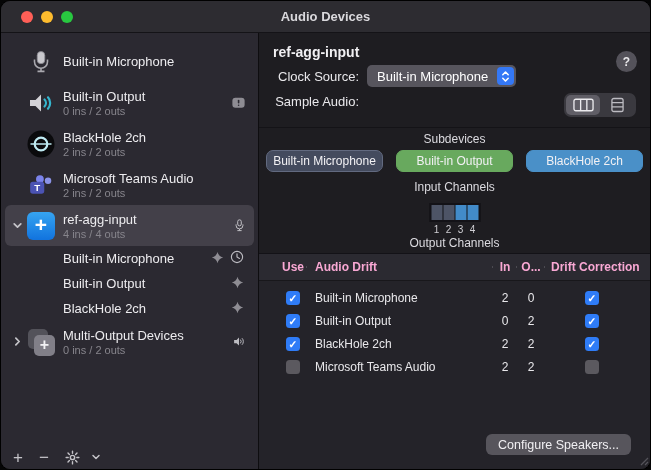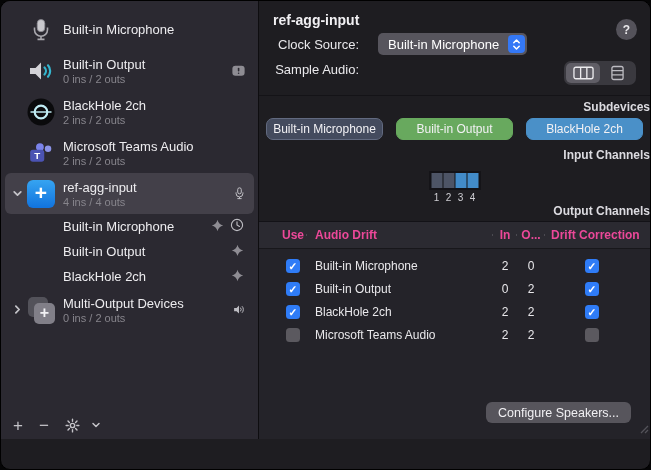--- a/index.html
+++ b/index.html
@@ -39,31 +39,31 @@
   .panel-title{position:absolute;left:14px;top:11px;font-size:14px;font-weight:bold;color:#f1f0f3;}
   .help-btn{position:absolute;right:13px;top:18px;width:21px;height:21px;border-radius:50%;background:#54525a;color:#e9e8eb;display:flex;align-items:center;justify-content:center;font-size:12px;font-weight:bold;}
   .form-row{position:absolute;left:0;display:flex;align-items:center;}
   .form-label{width:100px;text-align:right;font-size:13px;color:#e9e8eb;margin-right:8px;}
   .popup{display:inline-flex;align-items:center;height:22px;background:#57555d;border-radius:5px;padding:0 2px 0 10px;font-size:13px;color:#ffffff;}
   .stepper{width:17px;height:18px;border-radius:4px;margin-left:9px;display:flex;align-items:center;justify-content:center;}
   .segmented{position:absolute;right:14px;top:60px;height:24px;background:#3a393f;border-radius:7px;padding:2px;display:flex;}
   .seg{width:34px;border-radius:5px;display:flex;align-items:center;justify-content:center;}
   .seg.active{background:#605e66;}
   .divider{position:absolute;left:0;right:0;top:94px;height:1px;background:#141317;}
-  .sec-title{position:absolute;left:0;width:100%;text-align:right;font-size:12px;font-weight:bold;color:#dcdbe0;}
+  .sec-title{position:absolute;left:0;width:100%;text-align:center;font-size:12px;font-weight:normal;color:#dcdbe0;}
   .pills{position:absolute;top:117px;left:7px;right:7px;display:flex;gap:13px;}
   .pill{flex:1;height:22px;border-radius:7px;display:flex;align-items:center;justify-content:center;font-size:12px;color:#f2f1f4;border:1px solid transparent;}
   .chans{position:absolute;top:170px;left:50%;transform:translateX(-50%);display:flex;border:2px solid #131217;background:#131217;gap:1px;}
   .chan{width:11px;height:15px;}
   .chan-nums{position:absolute;top:191px;left:50%;transform:translateX(-50%);display:flex;gap:1px;}
   .chan-nums span{width:11px;text-align:center;font-size:10px;color:#cfced3;}
   
   .table{position:absolute;left:0;right:0;top:220px;bottom:0;background:#242329;border-top:1px solid #131217;}
   .thead{height:27px;background:#2b2a31;border-bottom:1px solid #18171b;display:grid;grid-template-columns:28px 186px 24px 28px 1fr;align-items:center;padding-left:20px;}
-  .th{position:relative;font-size:12px;font-weight:bold;color:#ec4899;height:16px;display:flex;align-items:center;}
+  .th{position:relative;font-size:12px;font-weight:bold;color:#f9a8d4;height:16px;display:flex;align-items:center;}
   .th:not(:last-child)::after{content:"";position:absolute;right:0;top:7px;bottom:7px;width:1px;background:#4b4a51;}
   .th-use{justify-content:center;}
   .th-dev{padding-left:8px;}
   .th-in,.th-out{justify-content:center;}
   .th-drift{padding-left:6px;}
   .tbody{padding-top:5px;}
   .tr{height:23px;display:grid;grid-template-columns:28px 186px 24px 28px 1fr;align-items:center;padding-left:20px;}
   .td{font-size:12px;color:#e9e8eb;}
   .td-dev{padding-left:8px;}
   .td-in,.td-out{text-align:center;}
@@ -73,20 +73,28 @@
   .cb.checked{background:#2f7cf7;}
   .cb.checked::after{content:"✓";color:#fff;font-size:10.5px;font-weight:bold;}
   .config-btn{position:absolute;right:19px;bottom:16px;height:21px;background:#57555c;border:none;border-radius:6px;padding:0 12px;font-size:12.5px;color:#f1f0f3;font-family:"Liberation Sans",sans-serif;display:flex;align-items:center;}
   .grip{position:absolute;right:1px;bottom:1px;}
 </style>
 </head>
 <body>
 
 <div class="window">
 
+  <div class="titlebar">
+    <div class="lights">
+      <span class="light" style="background: rgb(255, 95, 87);"></span>
+      <span class="light" style="background: rgb(254, 188, 46);"></span>
+      <span class="light" style="background: rgb(40, 200, 64);"></span>
+    </div>
+    <div class="win-title">Audio Devices</div>
+  </div>
 
   <div class="content">
 
     <div class="sidebar">
       <div class="dev-list">
 
         <div class="dev-row">
           <span class="chev"></span>
           <span class="dev-icon">
             <svg width="24" height="24" viewBox="0 0 24 24">
@@ -248,21 +256,21 @@
             </svg>
         </span>
       </div>
     </div>
 
     <div class="panel">
 
       <div class="panel-title">ref-agg-input</div>
       <div class="help-btn">?</div>
 
-      <div class="form-row" style="top:32px;gap:11px;">
+      <div class="form-row" style="top:32px;">
         <span class="form-label">Clock Source:</span>
         <span class="popup">
           <span>Built-in Microphone</span>
           <span class="stepper" style="background: rgb(52, 120, 246);">
             <svg width="9" height="13" viewBox="0 0 10 14">
                 <path d="M2 5 L5 2 L8 5" stroke="#fff" fill="none" stroke-width="1.7" stroke-linecap="round" stroke-linejoin="round"></path>
                 <path d="M2 9 L5 12 L8 9" stroke="#fff" fill="none" stroke-width="1.7" stroke-linecap="round" stroke-linejoin="round"></path>
               </svg>
           </span>
         </span>

